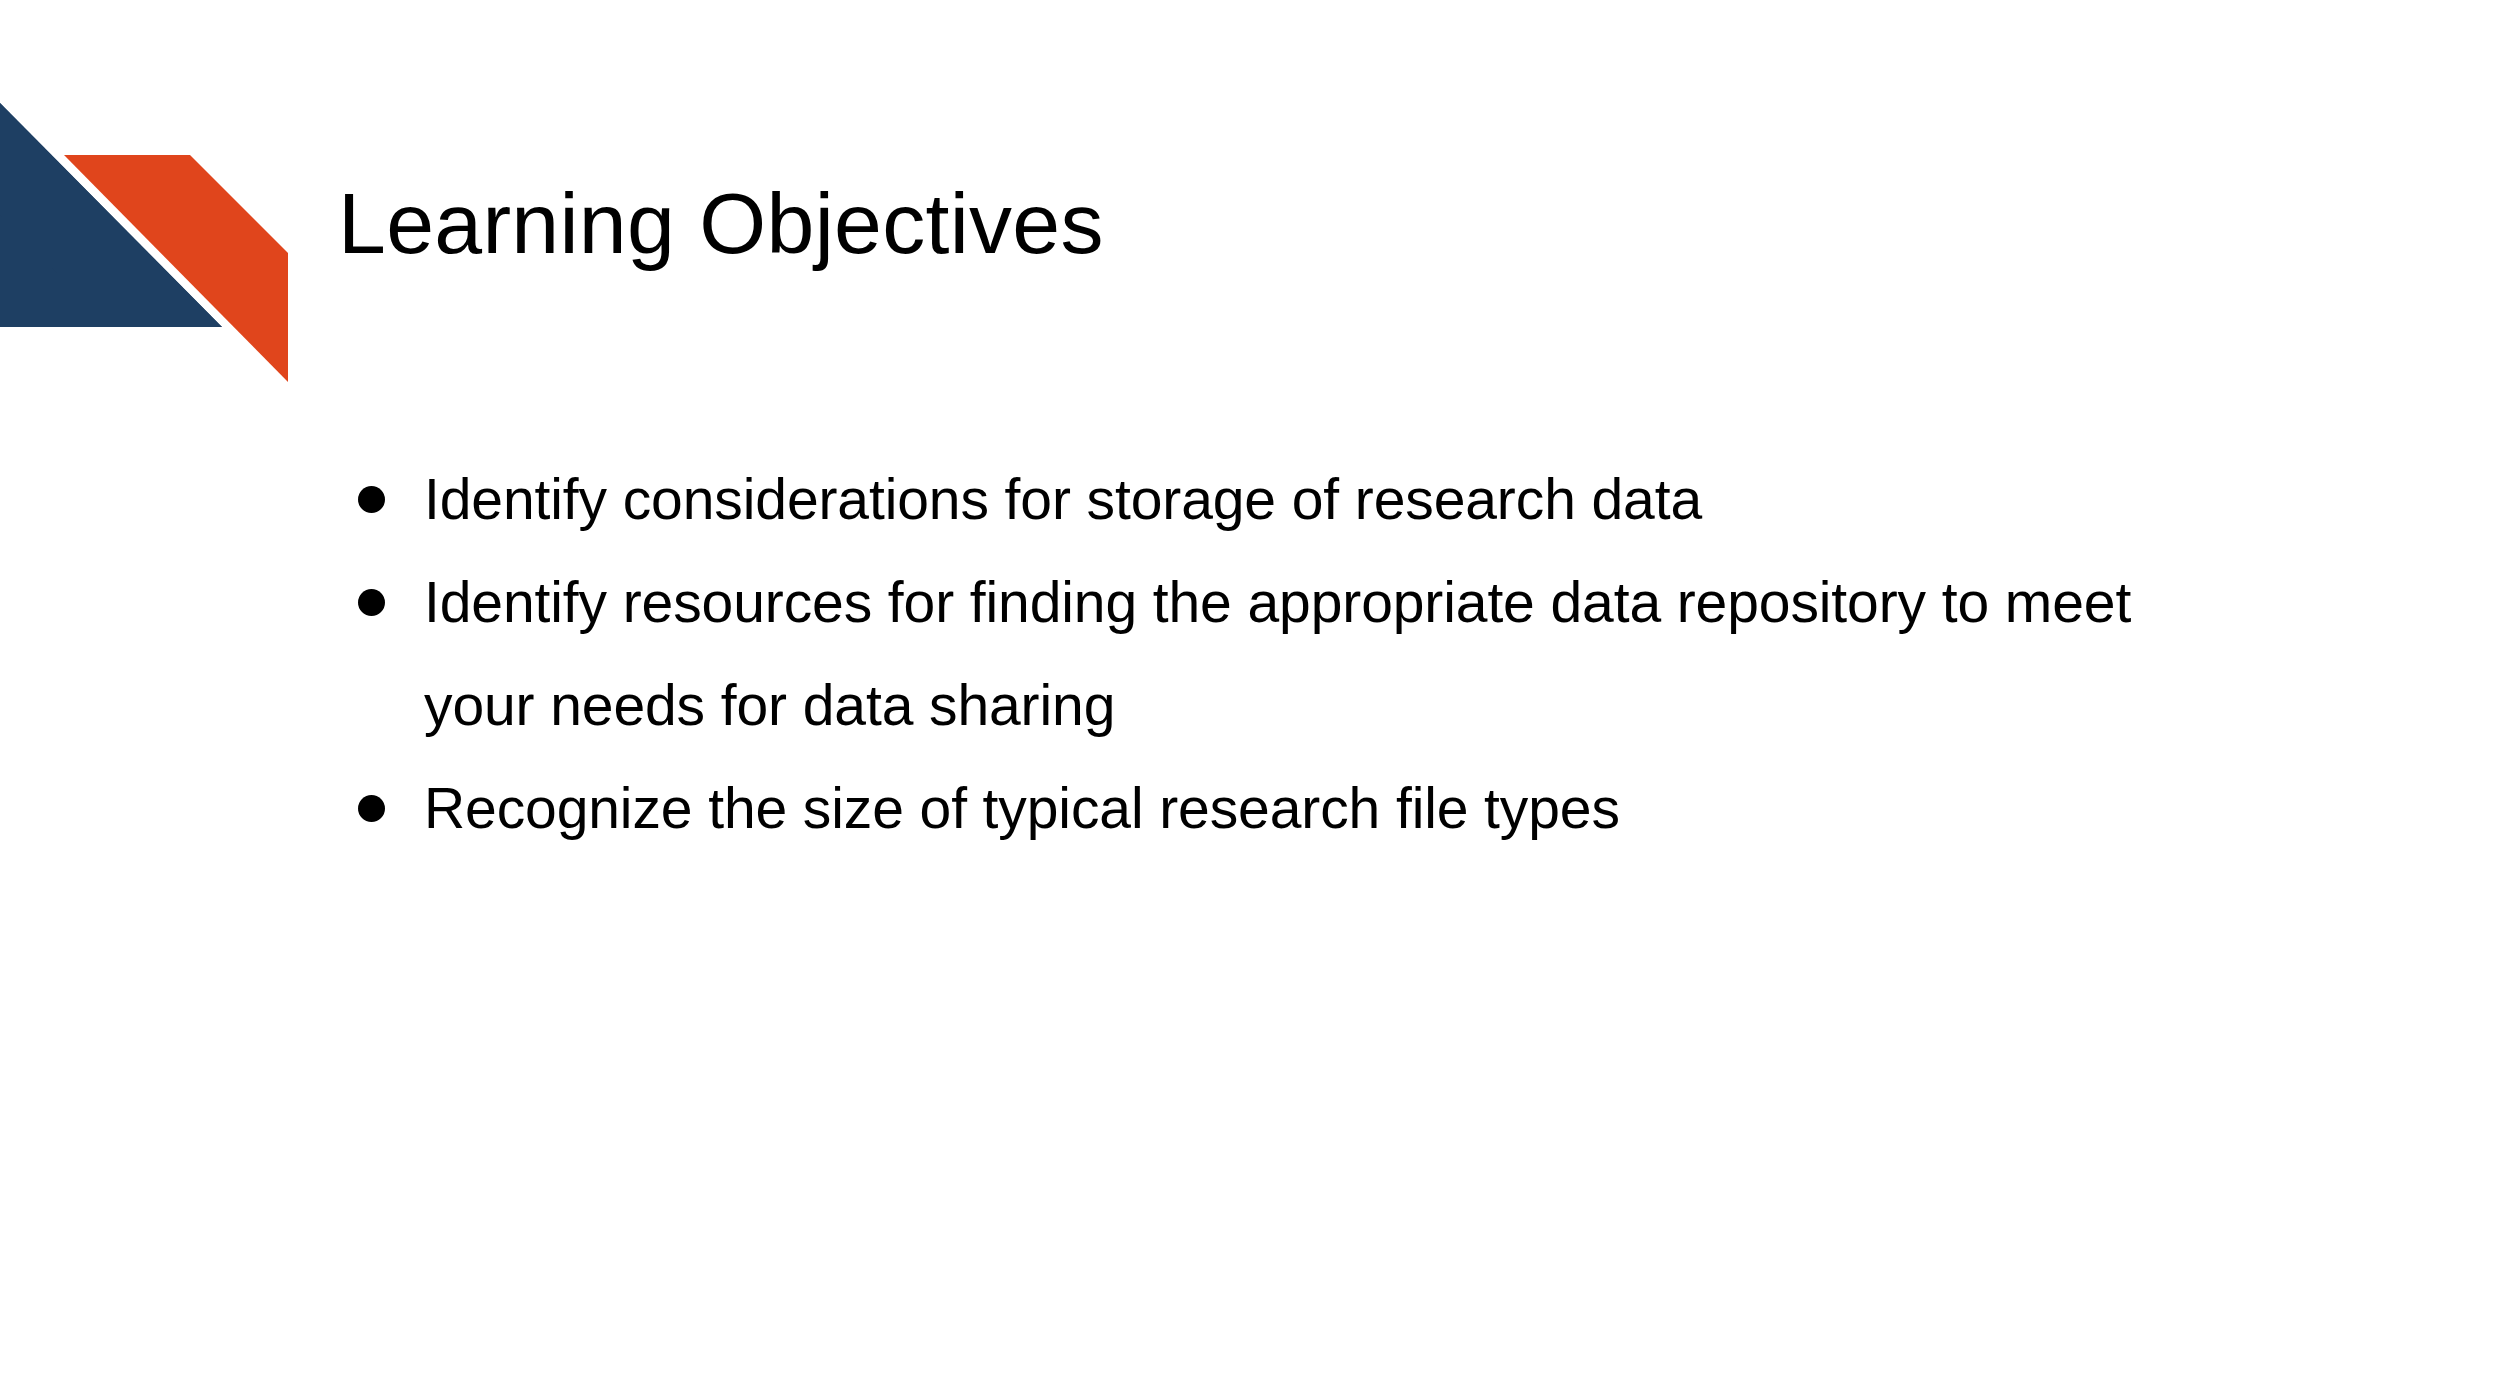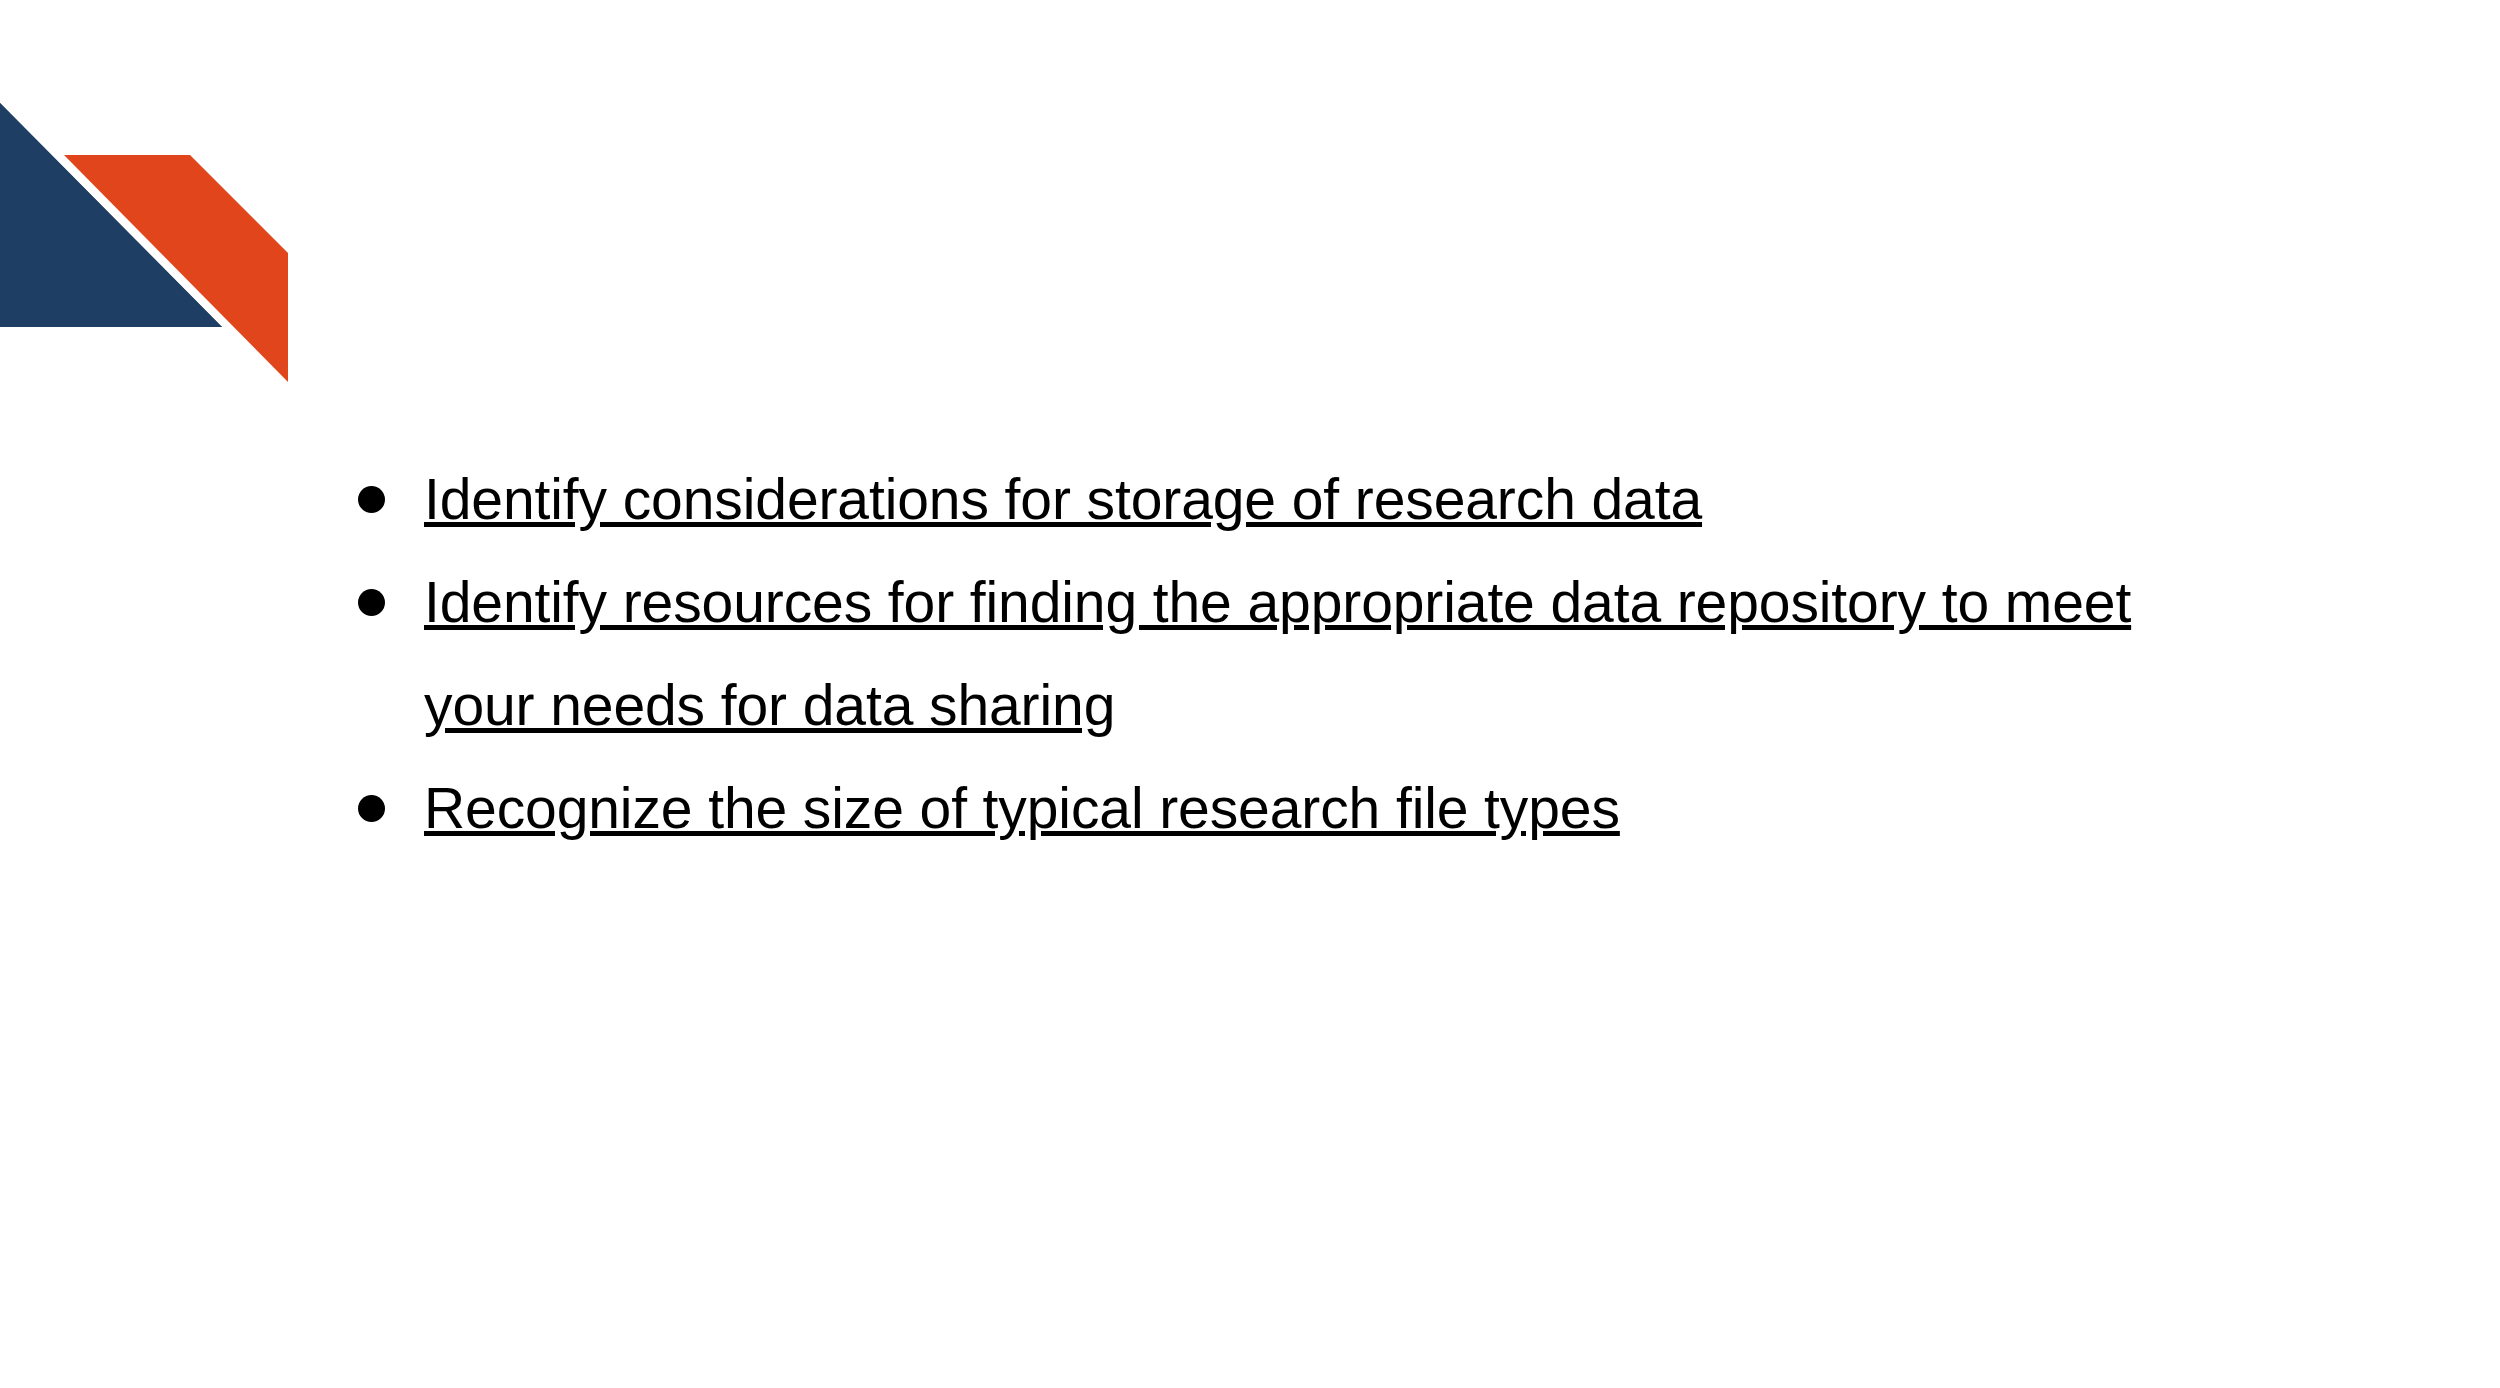--- a/index.html
+++ b/index.html
@@ -52,21 +52,20 @@
     list-style: none;
   }
   .bullet-item {
     position: relative;
     padding-left: 72px;
     font-size: 57px;
     line-height: 103px;
     font-weight: 400;
     color: #000000;
     letter-spacing: -0.1px;
-    text-decoration: underline;
   }
   .bullet-marker {
     position: absolute;
     left: 6px;
     top: 38px;
     width: 27px;
     height: 27px;
     border-radius: 50%;
     background: #000000;
   }
@@ -78,20 +77,21 @@
 <body>
 
 <div class="slide">
 
   <svg class="corner-decor" viewBox="0 0 300 400" width="300" height="400" aria-hidden="true">
     <polygon points="0,103 0,327 110,327 222,327 0,103" fill="#1e3f63"></polygon>
     <polygon points="0,103 222,327 110,327 0,215" fill="#1e3f63"></polygon>
     <polygon points="64,155 190,155 288,253 288,382" fill="#e0451c"></polygon>
   </svg>
 
+  <h1 class="slide-title">Learning Objectives</h1>
 
   <ul class="body-list">
     <li class="bullet-item">
       <span class="bullet-marker"></span>
       <span class="bullet-text">Identify considerations for storage of research data</span>
     </li>
     <li class="bullet-item">
       <span class="bullet-marker"></span>
       <span class="bullet-text">Identify resources for finding the appropriate data repository to meet your needs for data sharing</span>
     </li>

